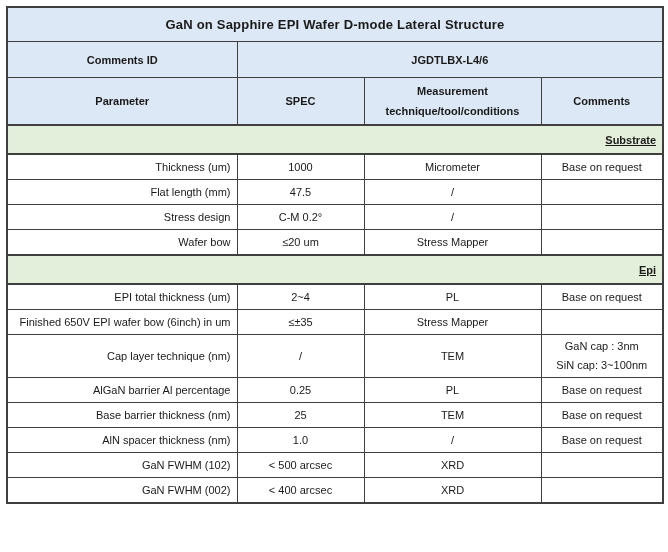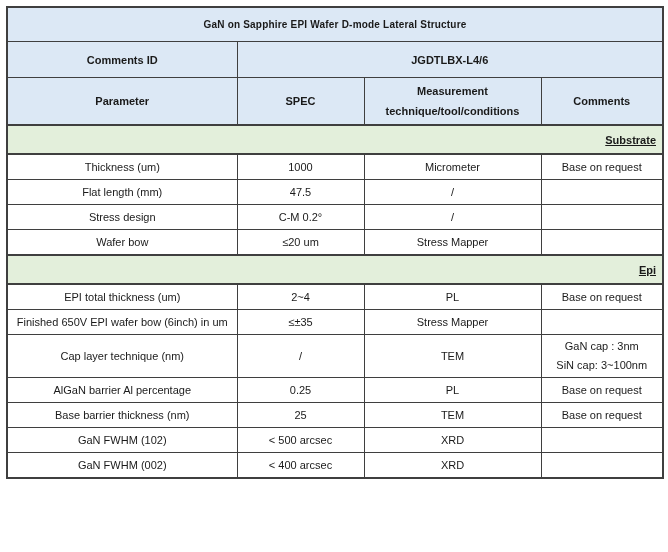--- a/index.html
+++ b/index.html
@@ -31,21 +31,21 @@
     background: #ffffff;
   }
   col.c-param { width: 230px; }
   col.c-spec  { width: 127px; }
   col.c-meas  { width: 177px; }
   col.c-comm  { width: 122px; }
 
   tr.title-row td {
     background: var(--header-bg, #dce8f5);
     font-weight: bold;
-    font-size: 10px;
+    font-size: 13px;
     text-align: center;
     height: 31px;
     letter-spacing: 0.2px;
   }
   tr.product-row td {
     background: var(--header-bg, #dce8f5);
     font-weight: bold;
     text-align: center;
     height: 33px;
   }
@@ -60,21 +60,21 @@
     background: var(--section-bg, #e3efdb);
     font-weight: bold;
     text-align: right;
     height: 25px;
     border-top-width: 2px;
     border-bottom-width: 2px;
     text-decoration: underline;
   }
   tr.data-row td { height: 22px; }
   tr.row-tall td { height: 40px; }
-  td.param { text-align: center; line-height: 19px; margin-top: 8px; }
+  td.param { text-align: right; line-height: 19px; margin-top: 8px; }
   td.c { text-align: center; line-height: 19px; }
 </style>
 </head>
 <body>
 
 <div class="wrap">
   <table class="spec">
     <colgroup>
       <col class="c-param">
         <col class="c-spec">
@@ -159,20 +159,26 @@
       <td class="c">PL</td>
       <td class="c">Base on request</td>
     </tr>
     <tr class="data-row">
       <td class="param">Base barrier thickness (nm)</td>
       <td class="c">25</td>
       <td class="c">TEM</td>
       <td class="c">Base on request</td>
     </tr>
     <tr class="data-row">
+      <td class="param">AlN spacer thickness (nm)</td>
+      <td class="c">1.0</td>
+      <td class="c">/</td>
+      <td class="c">Base on request</td>
+    </tr>
+    <tr class="data-row">
       <td class="param">GaN FWHM (102)</td>
       <td class="c">&lt; 500 arcsec</td>
       <td class="c">XRD</td>
       <td class="c"></td>
     </tr>
     <tr class="data-row">
       <td class="param">GaN FWHM (002)</td>
       <td class="c">&lt; 400 arcsec</td>
       <td class="c">XRD</td>
       <td class="c"></td>

